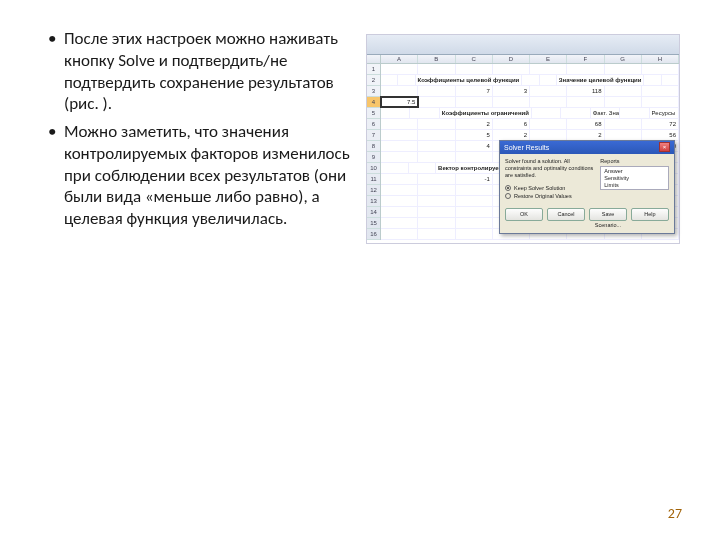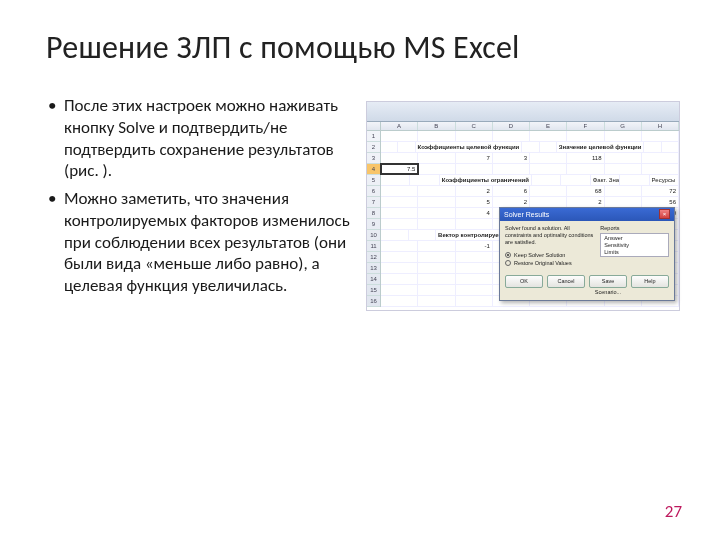--- a/index.html
+++ b/index.html
@@ -211,30 +211,29 @@
     border: 1px solid #8a9;
     font-size: 5.5px;
     text-align: center;
     line-height: 11px;
     border-radius: 2px;
   }
   .pagenum {
     position: absolute;
     bottom: 18px;
     right: 38px;
-    font-size: 17px;
-    color: #be185d;
+    font-size: 14px;
+    color: #a16207;
     margin-top: 36px;
   }
 </style>
 </head>
 <body>
 
 <div class="slide">
-  <h1 class="title">Решение ЗЛП с помощью MS Excel</h1>
 
   <div class="content">
     <div class="text-col">
       <ul>
         <li>После этих настроек можно наживать кнопку Solve и подтвердить/не подтвердить сохранение результатов (рис. ).</li>
         <li>Можно заметить, что значения контролируемых факторов изменилось при соблюдении всех результатов (они были вида «меньше либо равно), а целевая функция увеличилась.</li>
       </ul>
     </div>
 
     <div class="figure-col">

